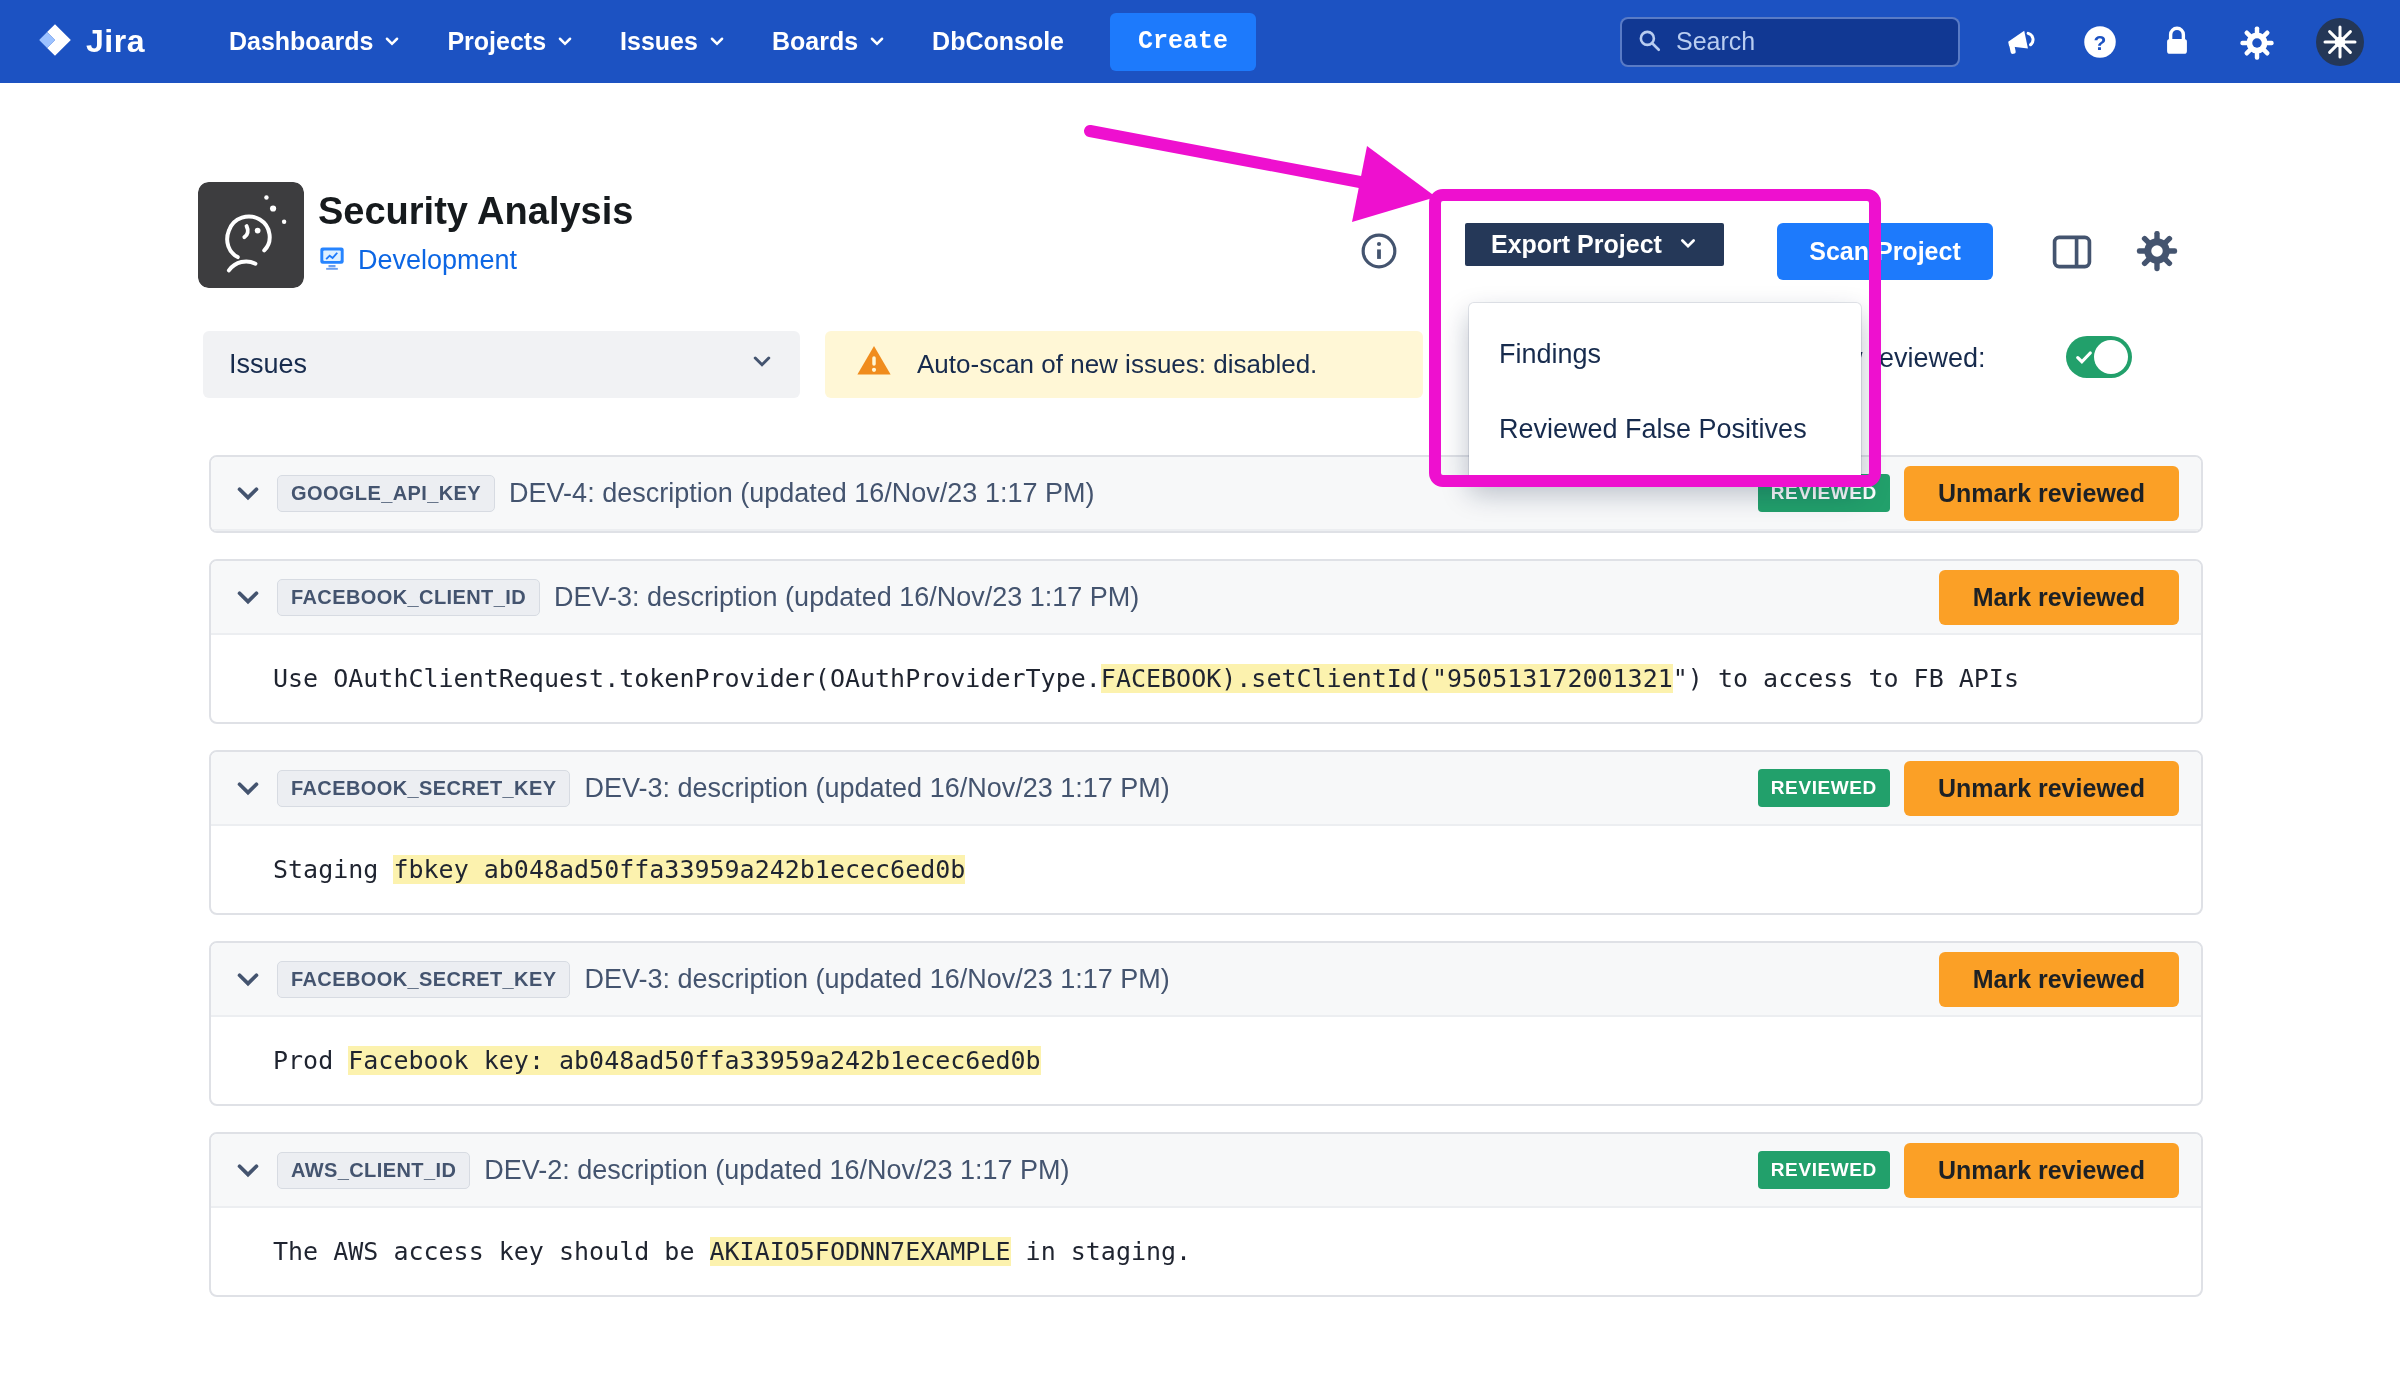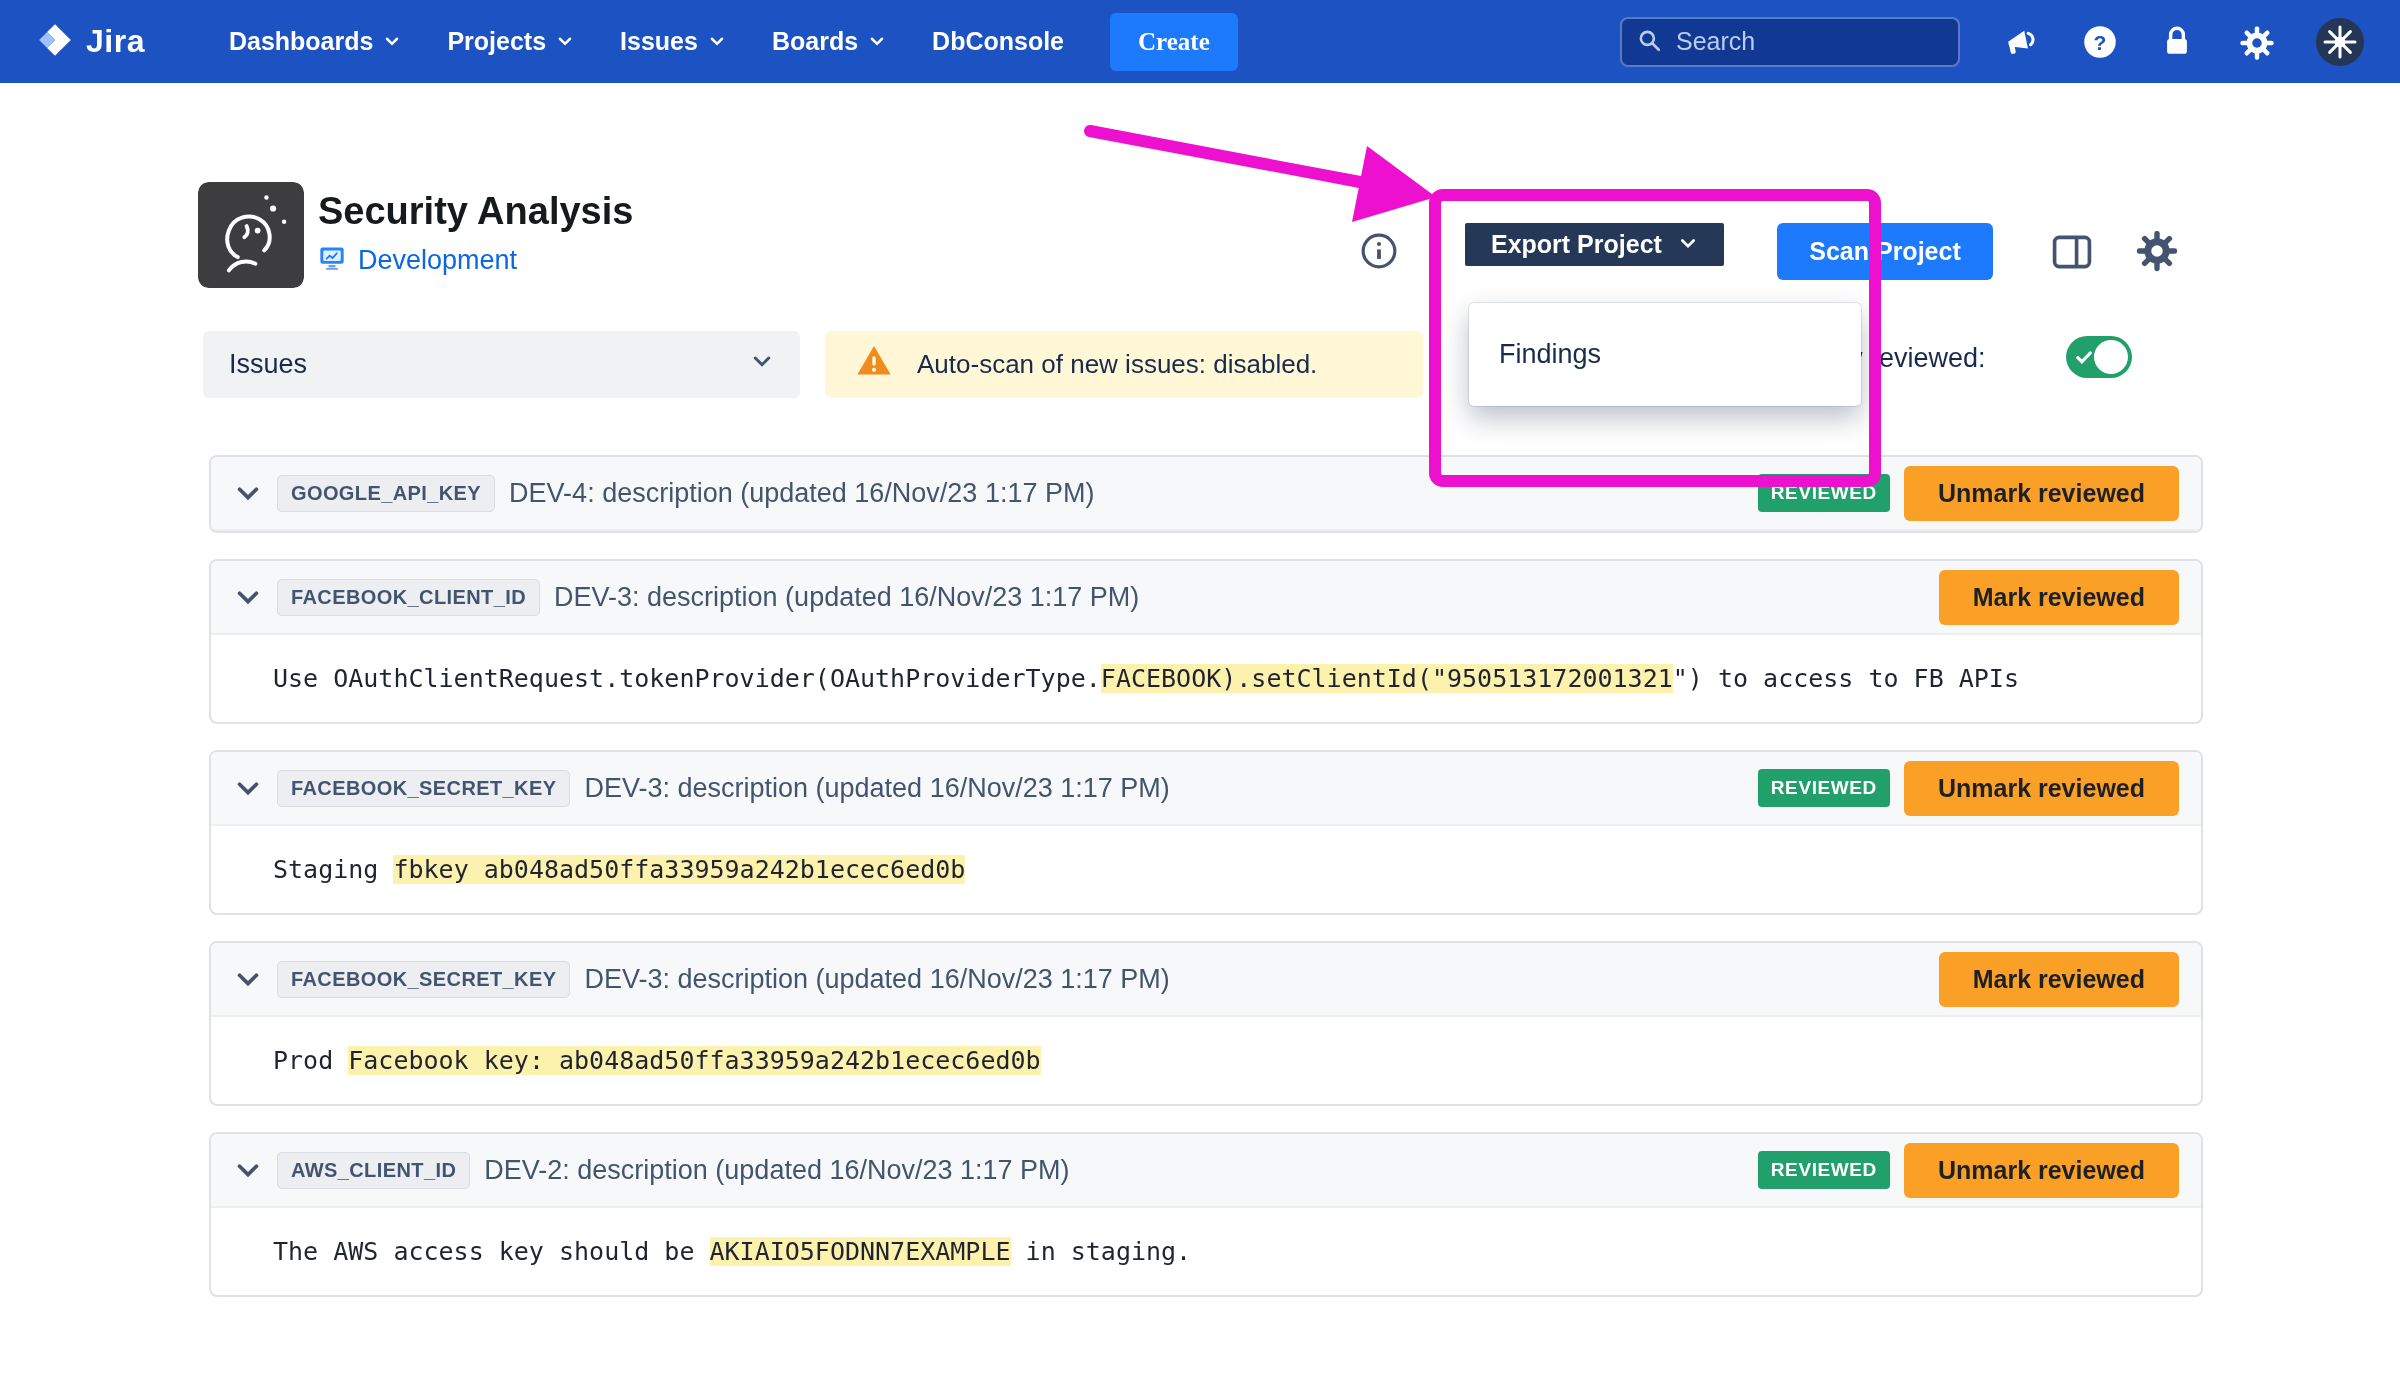--- a/index.html
+++ b/index.html
@@ -7,21 +7,21 @@
   .page { position:relative; width:2400px; height:1373px; overflow:hidden; background:#fff; }
 
   
   .navbar { position:absolute; top:0; left:0; right:0; height:83px; background:#1c52c2;
             display:flex; align-items:center; padding:0 36px; color:#fff; z-index:5; }
   .logo { display:flex; align-items:center; gap:12px; margin-right:84px; cursor:pointer; }
   .logo-text { font-size:32px; font-weight:700; letter-spacing:.5px; }
   .nav-items { display:flex; align-items:center; gap:46px; }
   .nav-item { display:flex; align-items:center; gap:10px; font-size:25px; font-weight:700; cursor:pointer; white-space:nowrap; }
   .create-btn { margin-left:46px; background:#1d7afc; color:#fff; border:none; font-size:25px; font-weight:700;
-                height:58px; padding:0 28px; border-radius:6px; font-family:Liberation Serif, serif; cursor:pointer; }
+                height:58px; padding:0 28px; border-radius:6px; font-family:Liberation Mono, monospace; cursor:pointer; }
   .nav-spacer { flex:1; }
   .search-box { display:flex; align-items:center; gap:14px; width:340px; height:50px;
                 background:rgba(5,25,90,.45); border:2px solid rgba(150,180,240,.55);
                 border-radius:8px; padding:0 14px; margin-right:44px; }
   .search-input { background:transparent; border:none; outline:none; color:#fff; font-size:25px; width:100%; font-family:inherit; }
   .search-input::placeholder { color:#b9cdf0; }
   .nav-icons { display:flex; align-items:center; gap:42px; }
   .nav-icon { width:36px; height:36px; cursor:pointer; display:block; }
   .nav-avatar { width:48px; height:48px; border-radius:50%; cursor:pointer; display:block; }
 
@@ -340,20 +340,21 @@
         <span class="reviewed-badge">REVIEWED</span>
         <button class="action-btn">Unmark reviewed</button>
       </div>
       <div class="card-body"><span>The AWS access key should be </span><span class="hl">AKIAIO5FODNN7EXAMPLE</span><span> in staging.</span></div>
     </section>
 
   </div>
 
   <div class="export-menu">
     <div class="export-menu-item">Findings</div>
+    <div class="export-menu-item">Reviewed False Positives</div>
   </div>
 
   <svg class="annotation" viewBox="0 0 2400 1373">
     <rect x="1435" y="195" width="440" height="286" rx="8" fill="none" stroke="#ee10cf" stroke-width="12"></rect>
     <line x1="1090" y1="131" x2="1360" y2="182" stroke="#ee10cf" stroke-width="12" stroke-linecap="round"></line>
     <polygon points="1436,197 1352,222 1367,146" fill="#ee10cf"></polygon>
   </svg>
 
 </div>
 

